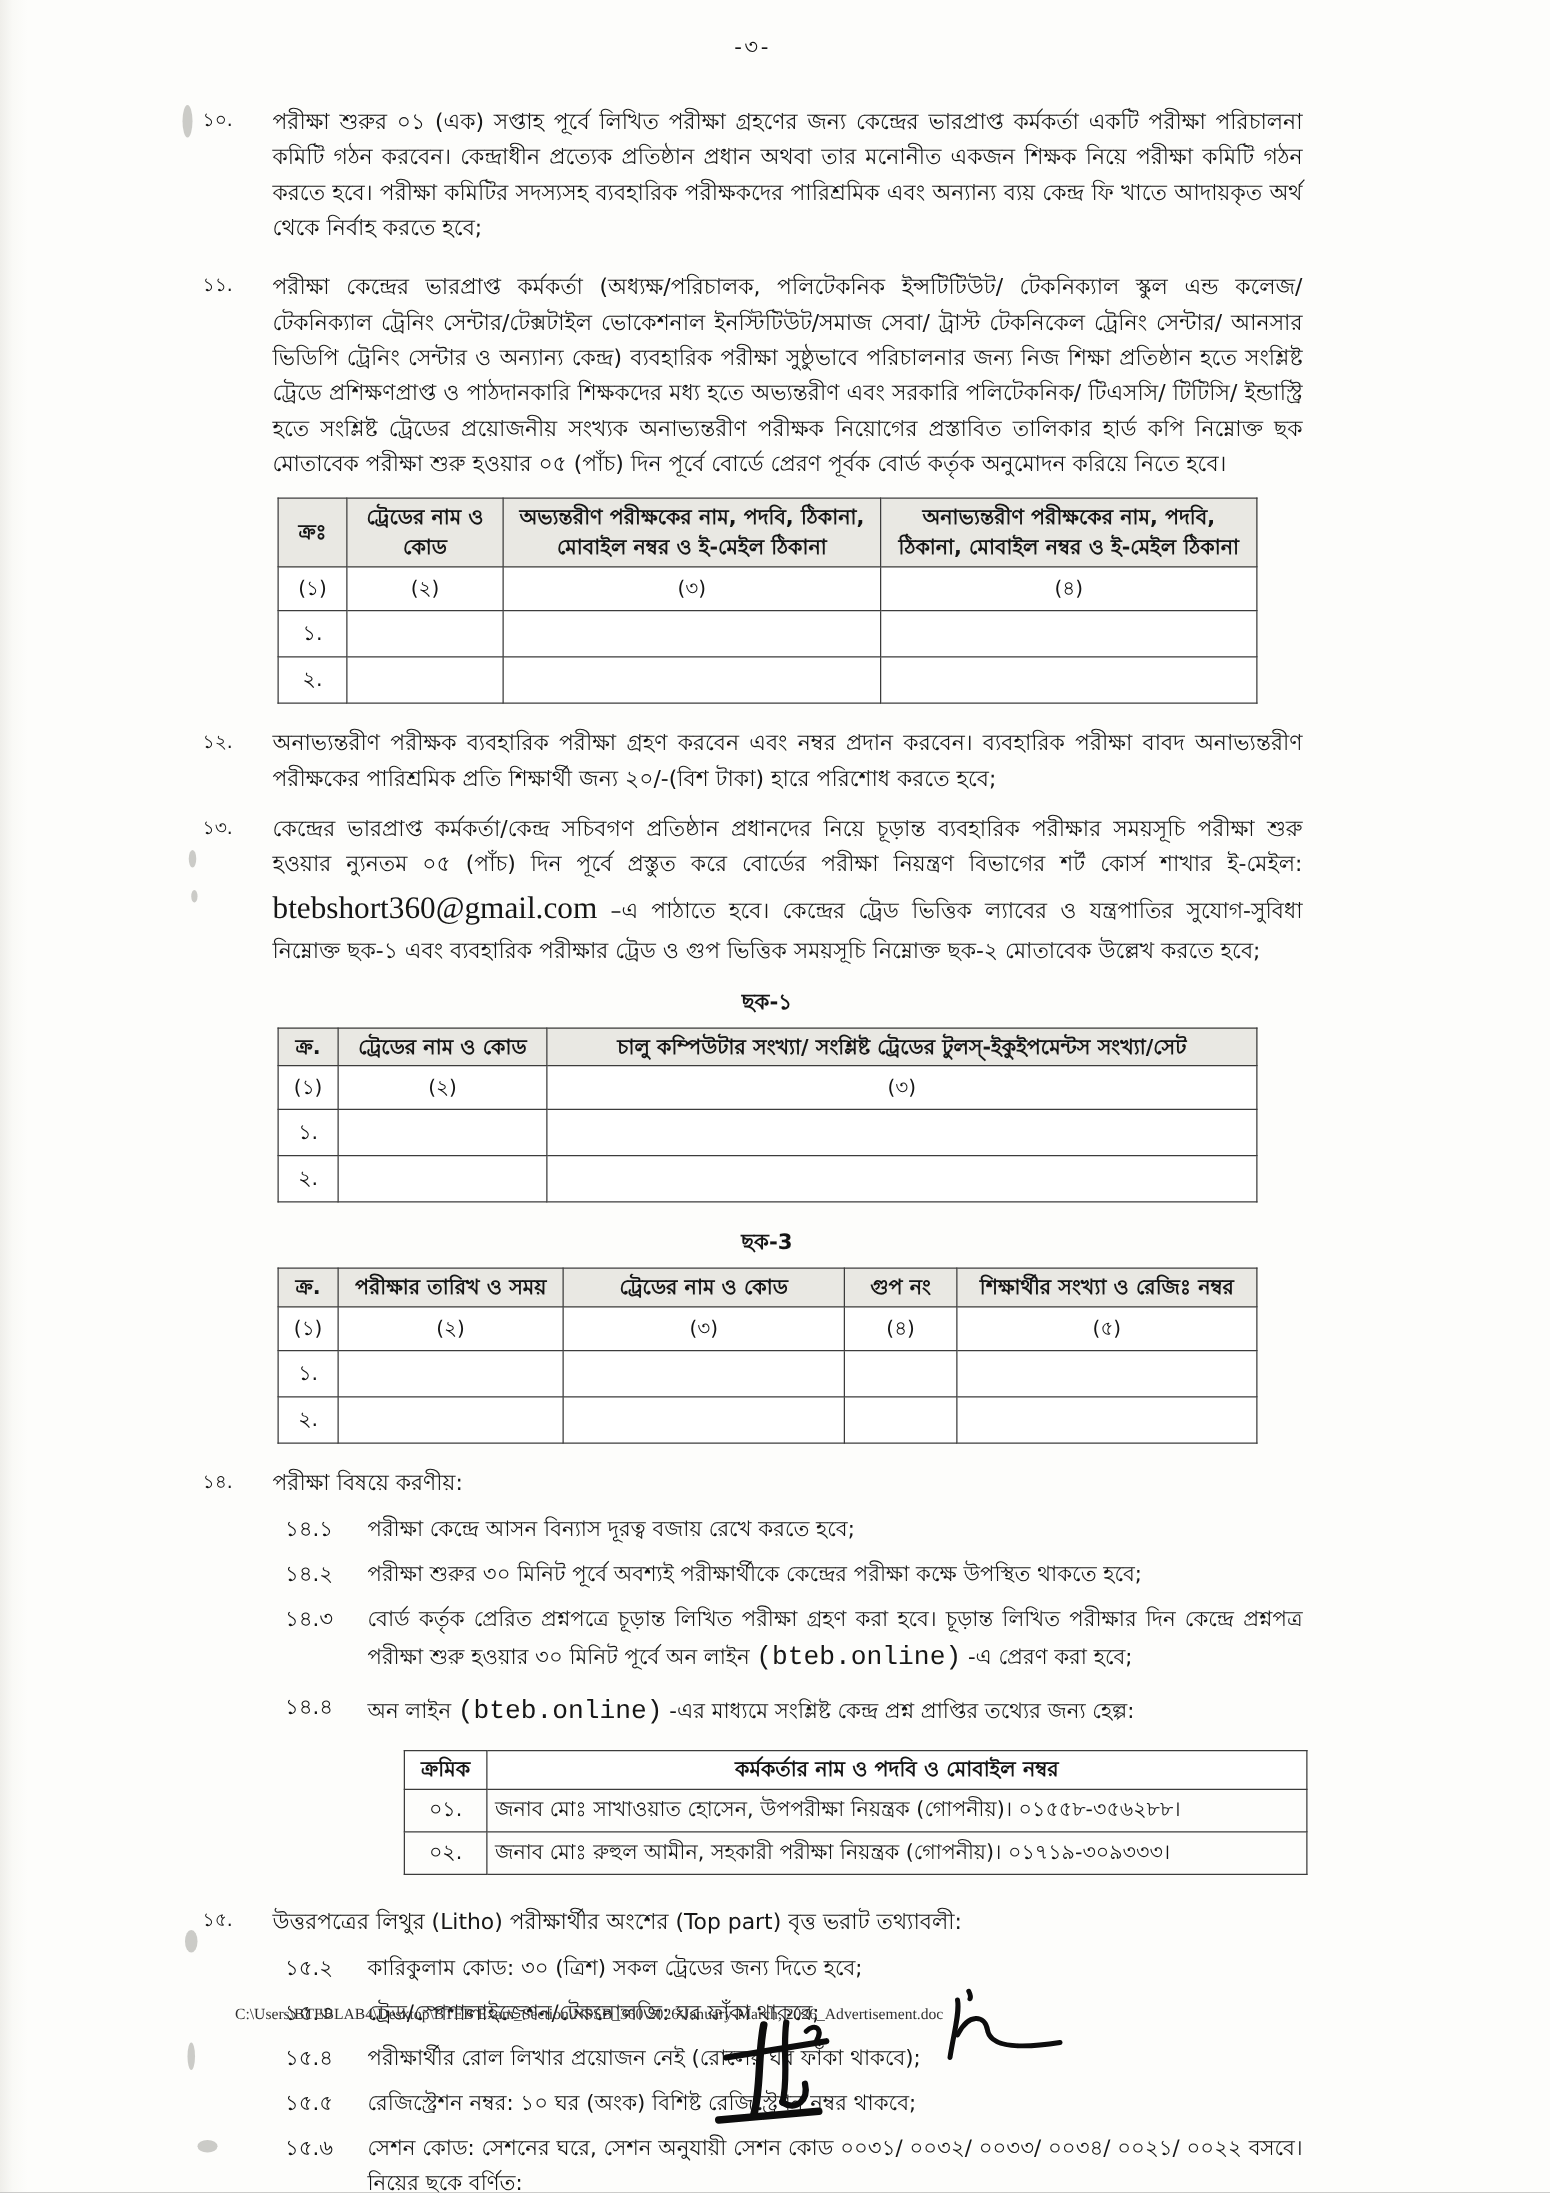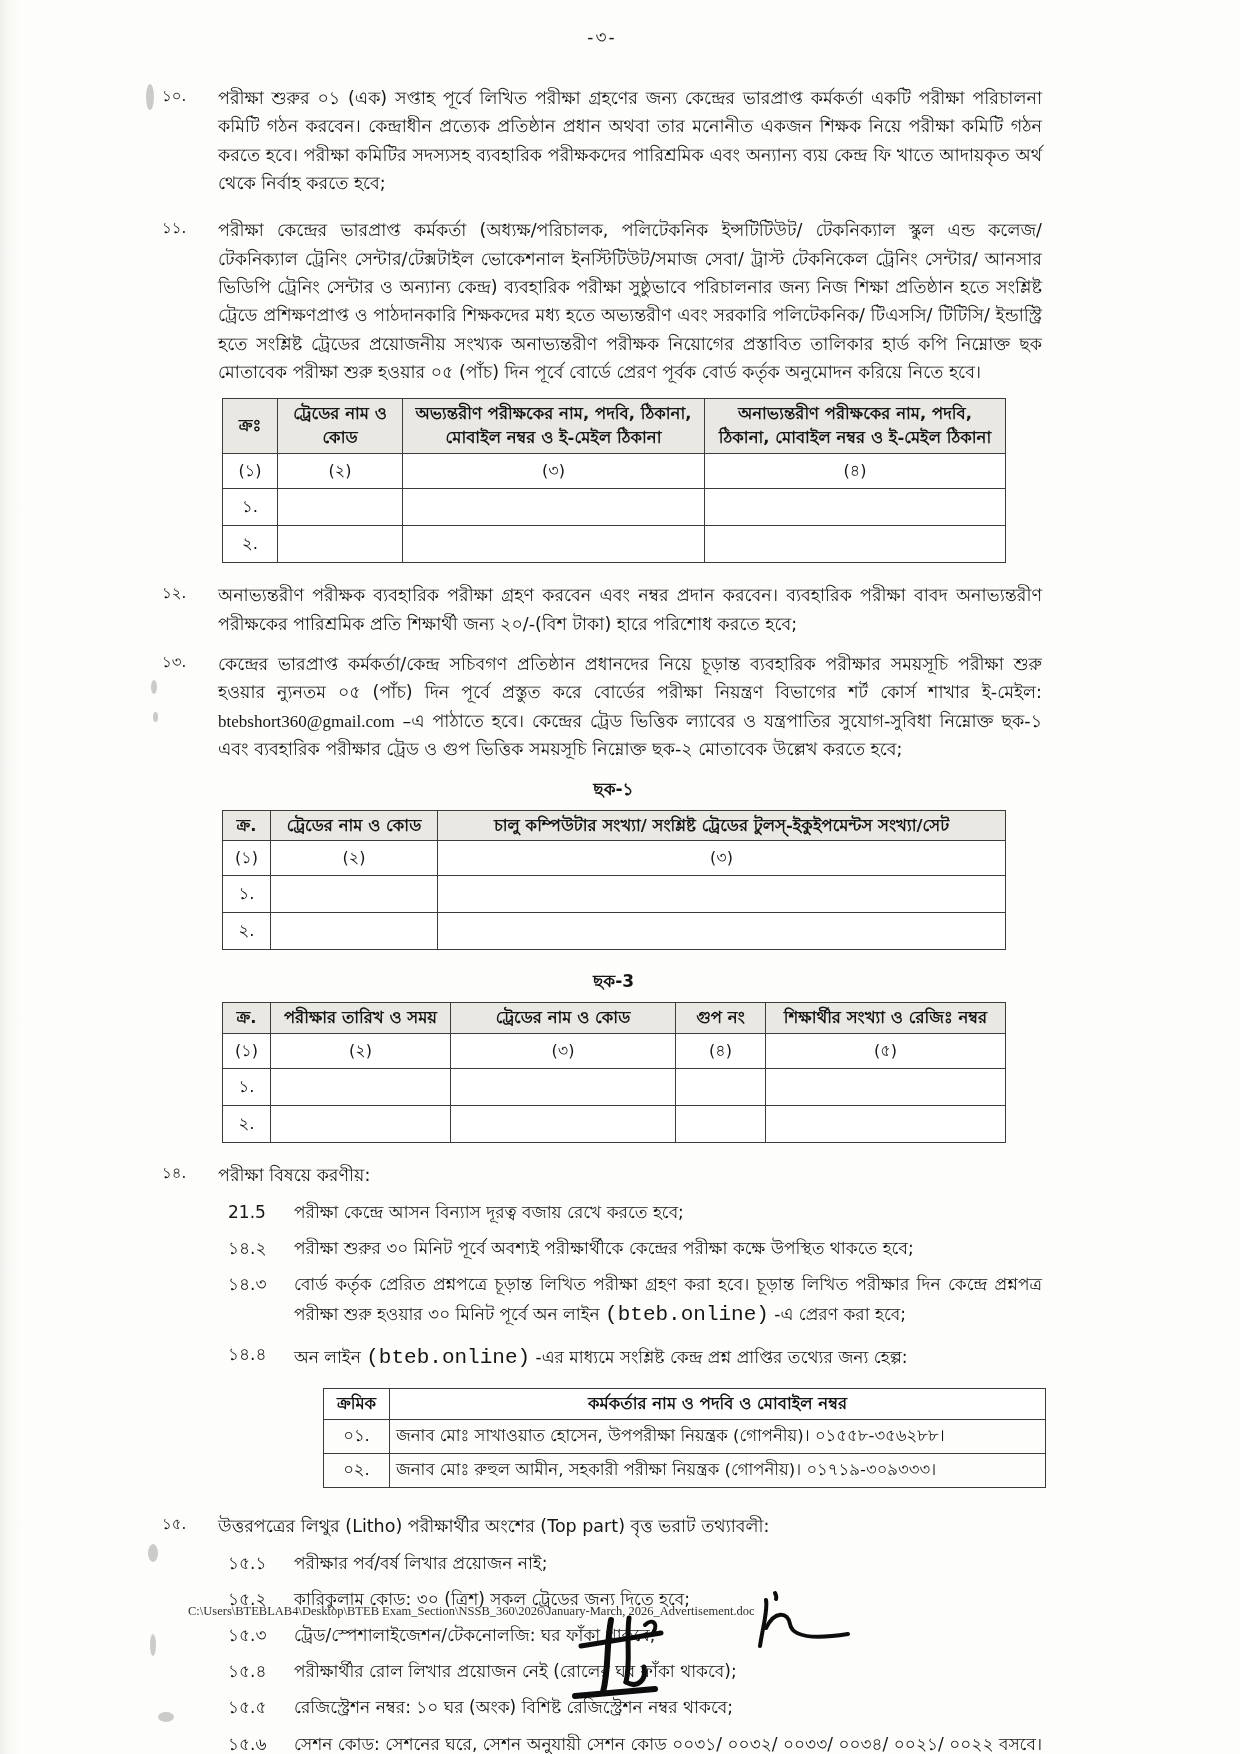--- a/index.html
+++ b/index.html
@@ -22,21 +22,21 @@
 
   table { border-collapse:collapse; table-layout:fixed; }
   th, td { border:1px solid #3c3c3c; font-size:16.5px; padding:3px 6px; vertical-align:middle; }
   thead th { background:#e9e8e3; font-weight:bold; line-height:1.45; }
   .colnum td { text-align:center; height:28px; font-size:16px; background:#fff; }
   .blank td { height:30px; background:#fff; }
   .sl { text-align:center; }
 
   .caption { text-align:center; font-weight:bold; font-size:17px; margin:12px 0 6px 60px; width:783px; }
 
-  .email { font-family:"Liberation Serif",serif; font-size:17px; }
+  .email { font-family:"Liberation Serif",serif; font-size:25px; }
   .bteb  { font-family:Liberation Mono, monospace; font-size:21px; }
 
   .tbl-wrap { margin:12px 0 18px 60px; }
   .help-wrap { margin:14px 0 0 123px;padding-left:38px; }
 
   .footer-path {
     position:absolute; left:188px; top:1604px;
     font-family:"Liberation Serif",serif; font-size:12.5px; color:#2e2e2e;
   }
   .sig { position:absolute; }
@@ -187,21 +187,21 @@
           </tr>
         </tbody>
       </table>
     </div>
 
     <div class="item" style="margin-top:18px">
       <div class="num">১৪.</div>
       <div class="txt">পরীক্ষা বিষয়ে করণীয়:</div>
     </div>
     <div class="sub">
-      <div class="snum">21.5</div>
+      <div class="snum">১৪.১</div>
       <div class="stxt">পরীক্ষা কেন্দ্রে আসন বিন্যাস দূরত্ব বজায় রেখে করতে হবে;</div>
     </div>
     <div class="sub">
       <div class="snum">১৪.২</div>
       <div class="stxt">পরীক্ষা শুরুর ৩০ মিনিট পূর্বে অবশ্যই পরীক্ষার্থীকে কেন্দ্রের পরীক্ষা কক্ষে উপস্থিত থাকতে হবে;</div>
     </div>
     <div class="sub">
       <div class="snum">১৪.৩</div>
       <div class="stxt"><span>বোর্ড কর্তৃক প্রেরিত প্রশ্নপত্রে চূড়ান্ত লিখিত পরীক্ষা গ্রহণ করা হবে। চূড়ান্ত লিখিত পরীক্ষার দিন কেন্দ্রে প্রশ্নপত্র পরীক্ষা শুরু হওয়ার ৩০ মিনিট পূর্বে অন লাইন </span><span class="bteb">(bteb.online)</span><span> -এ প্রেরণ করা হবে;</span></div>
     </div>
@@ -231,24 +231,20 @@
             <td class="sl">০২.</td>
             <td>জনাব মোঃ রুহুল আমীন, সহকারী পরীক্ষা নিয়ন্ত্রক (গোপনীয়)। ০১৭১৯-৩০৯৩৩৩।</td>
           </tr>
         </tbody>
       </table>
     </div>
 
     <div class="item" style="margin-top:24px">
       <div class="num">১৫.</div>
       <div class="txt">উত্তরপত্রের  লিথুর (Litho) পরীক্ষার্থীর অংশের (Top part) বৃত্ত ভরাট তথ্যাবলী:</div>
-    </div>
-    <div class="sub">
-      <div class="snum">১৫.১</div>
-      <div class="stxt">পরীক্ষার পর্ব/বর্ষ লিখার প্রয়োজন নাই;</div>
     </div>
     <div class="sub">
       <div class="snum">১৫.২</div>
       <div class="stxt">কারিকুলাম কোড: ৩০ (ত্রিশ) সকল ট্রেডের জন্য দিতে হবে;</div>
     </div>
     <div class="sub">
       <div class="snum">১৫.৩</div>
       <div class="stxt">ট্রেড/স্পেশালাইজেশন/টেকনোলজি: ঘর ফাঁকা থাকবে;</div>
     </div>
     <div class="sub">

